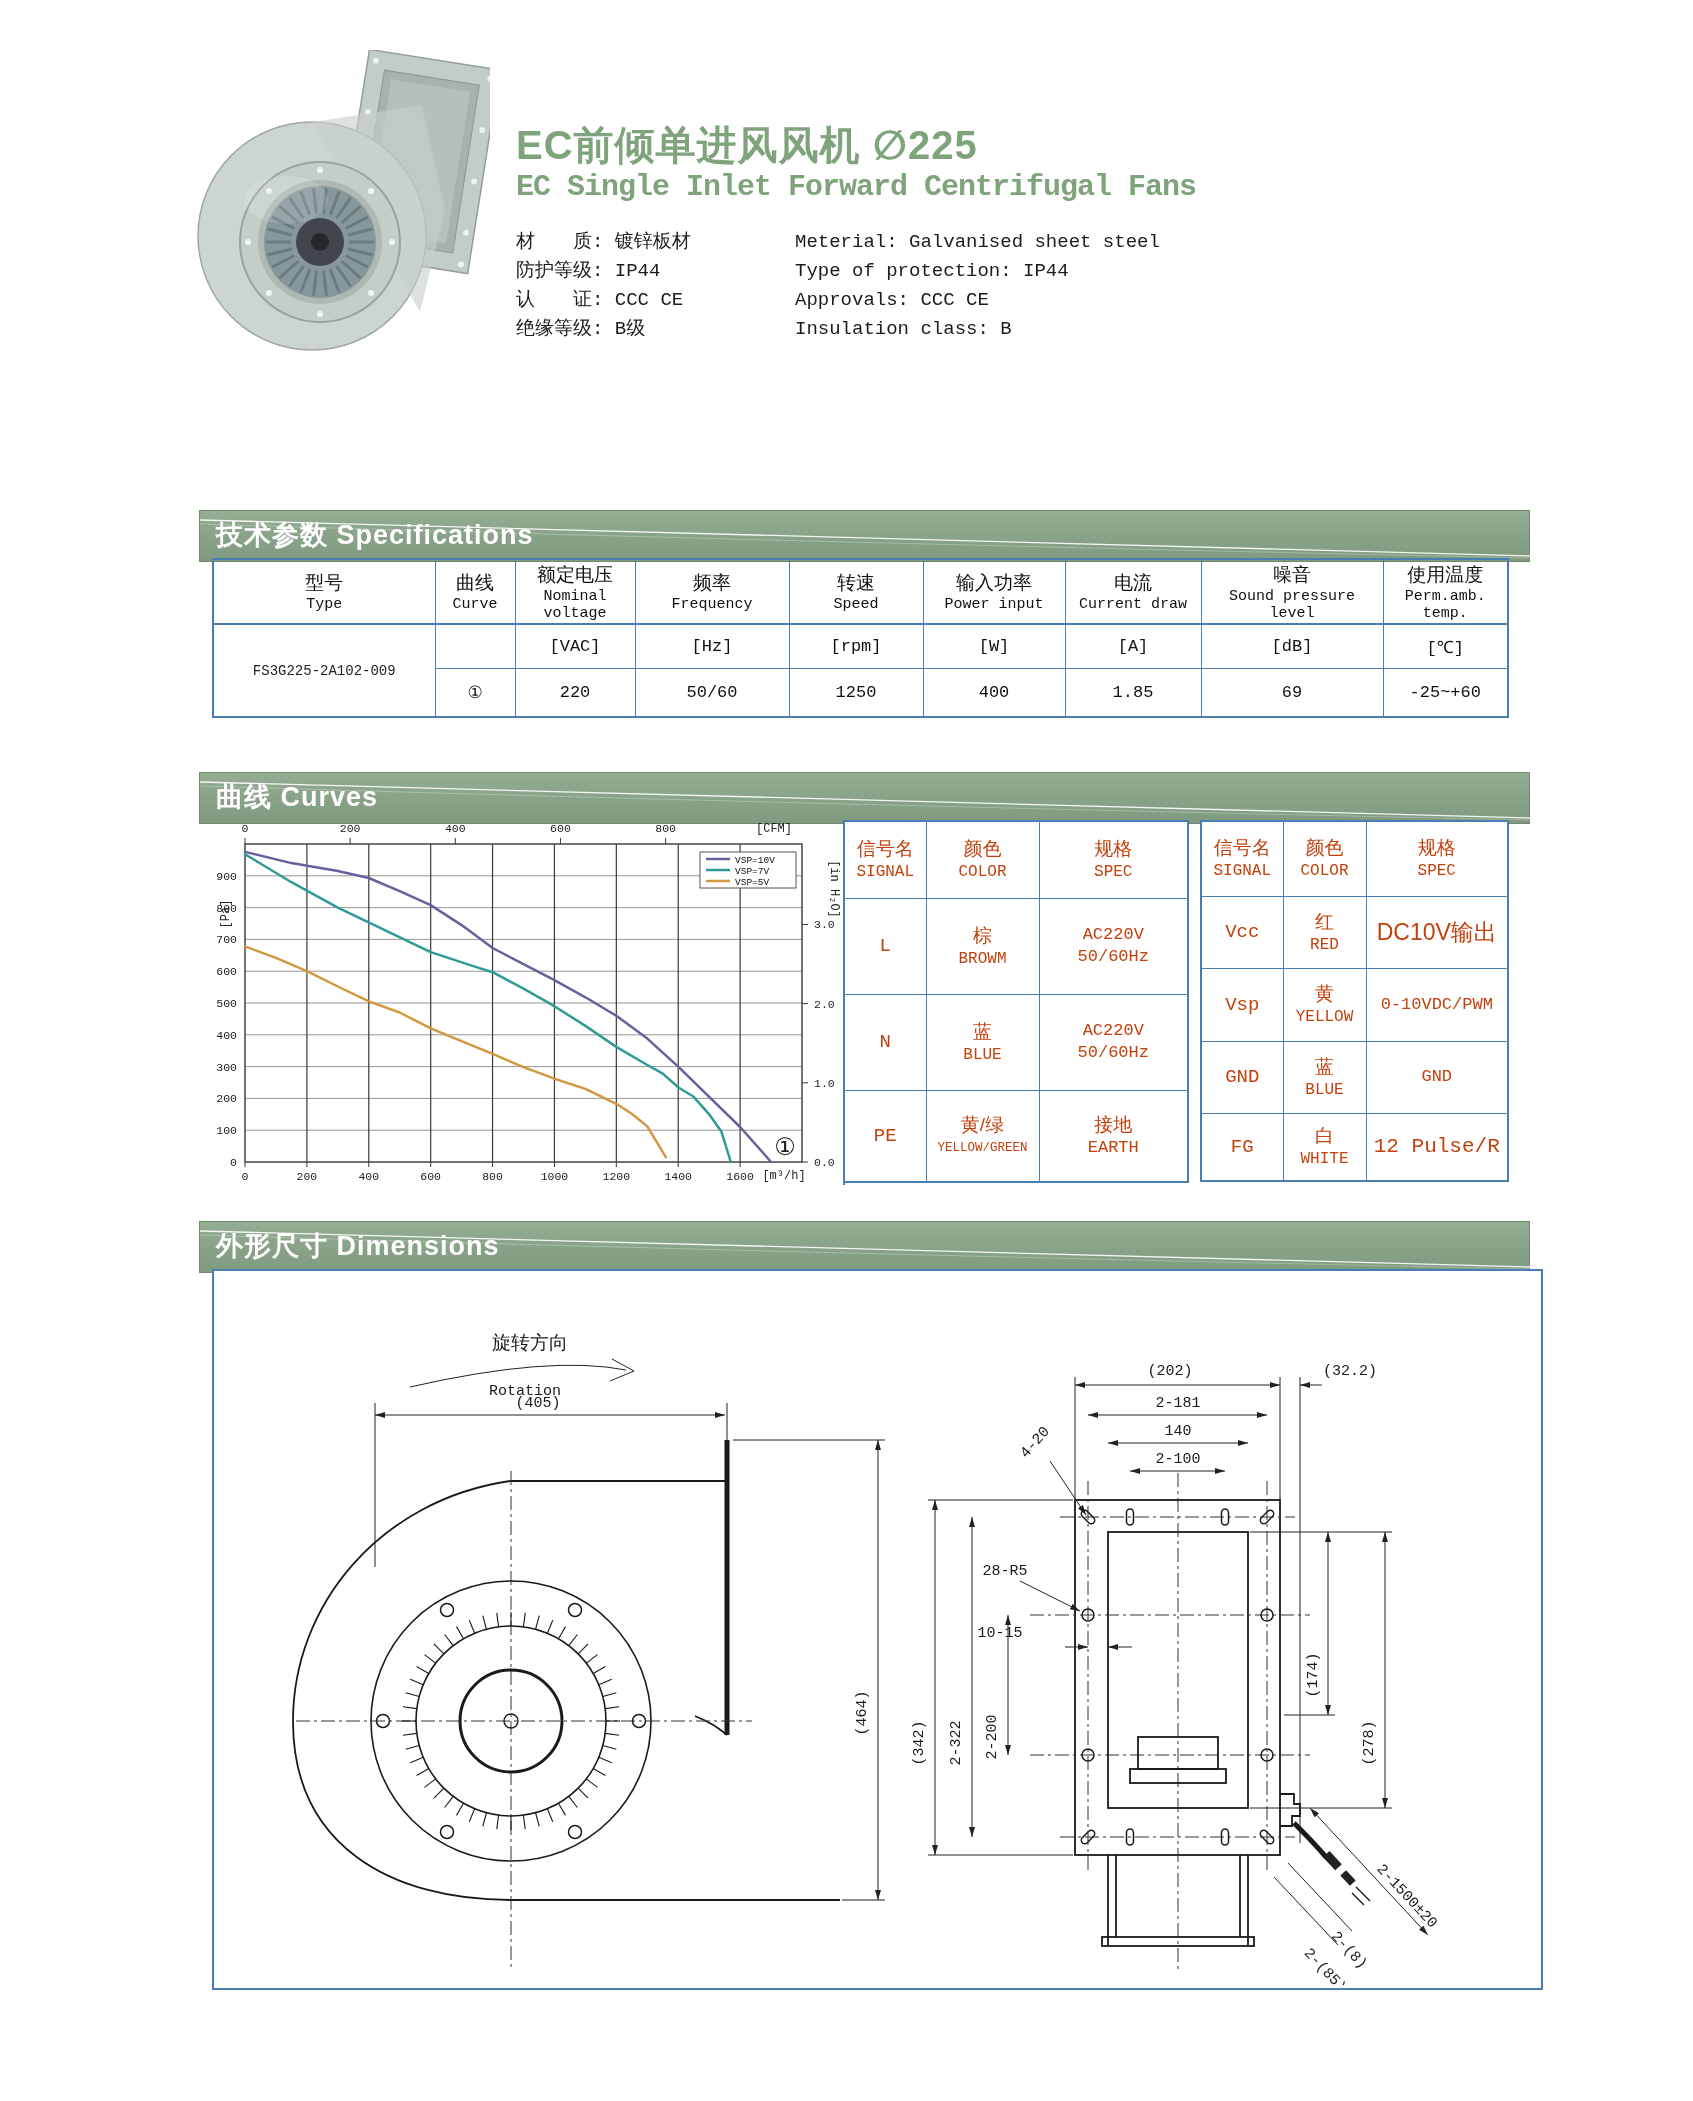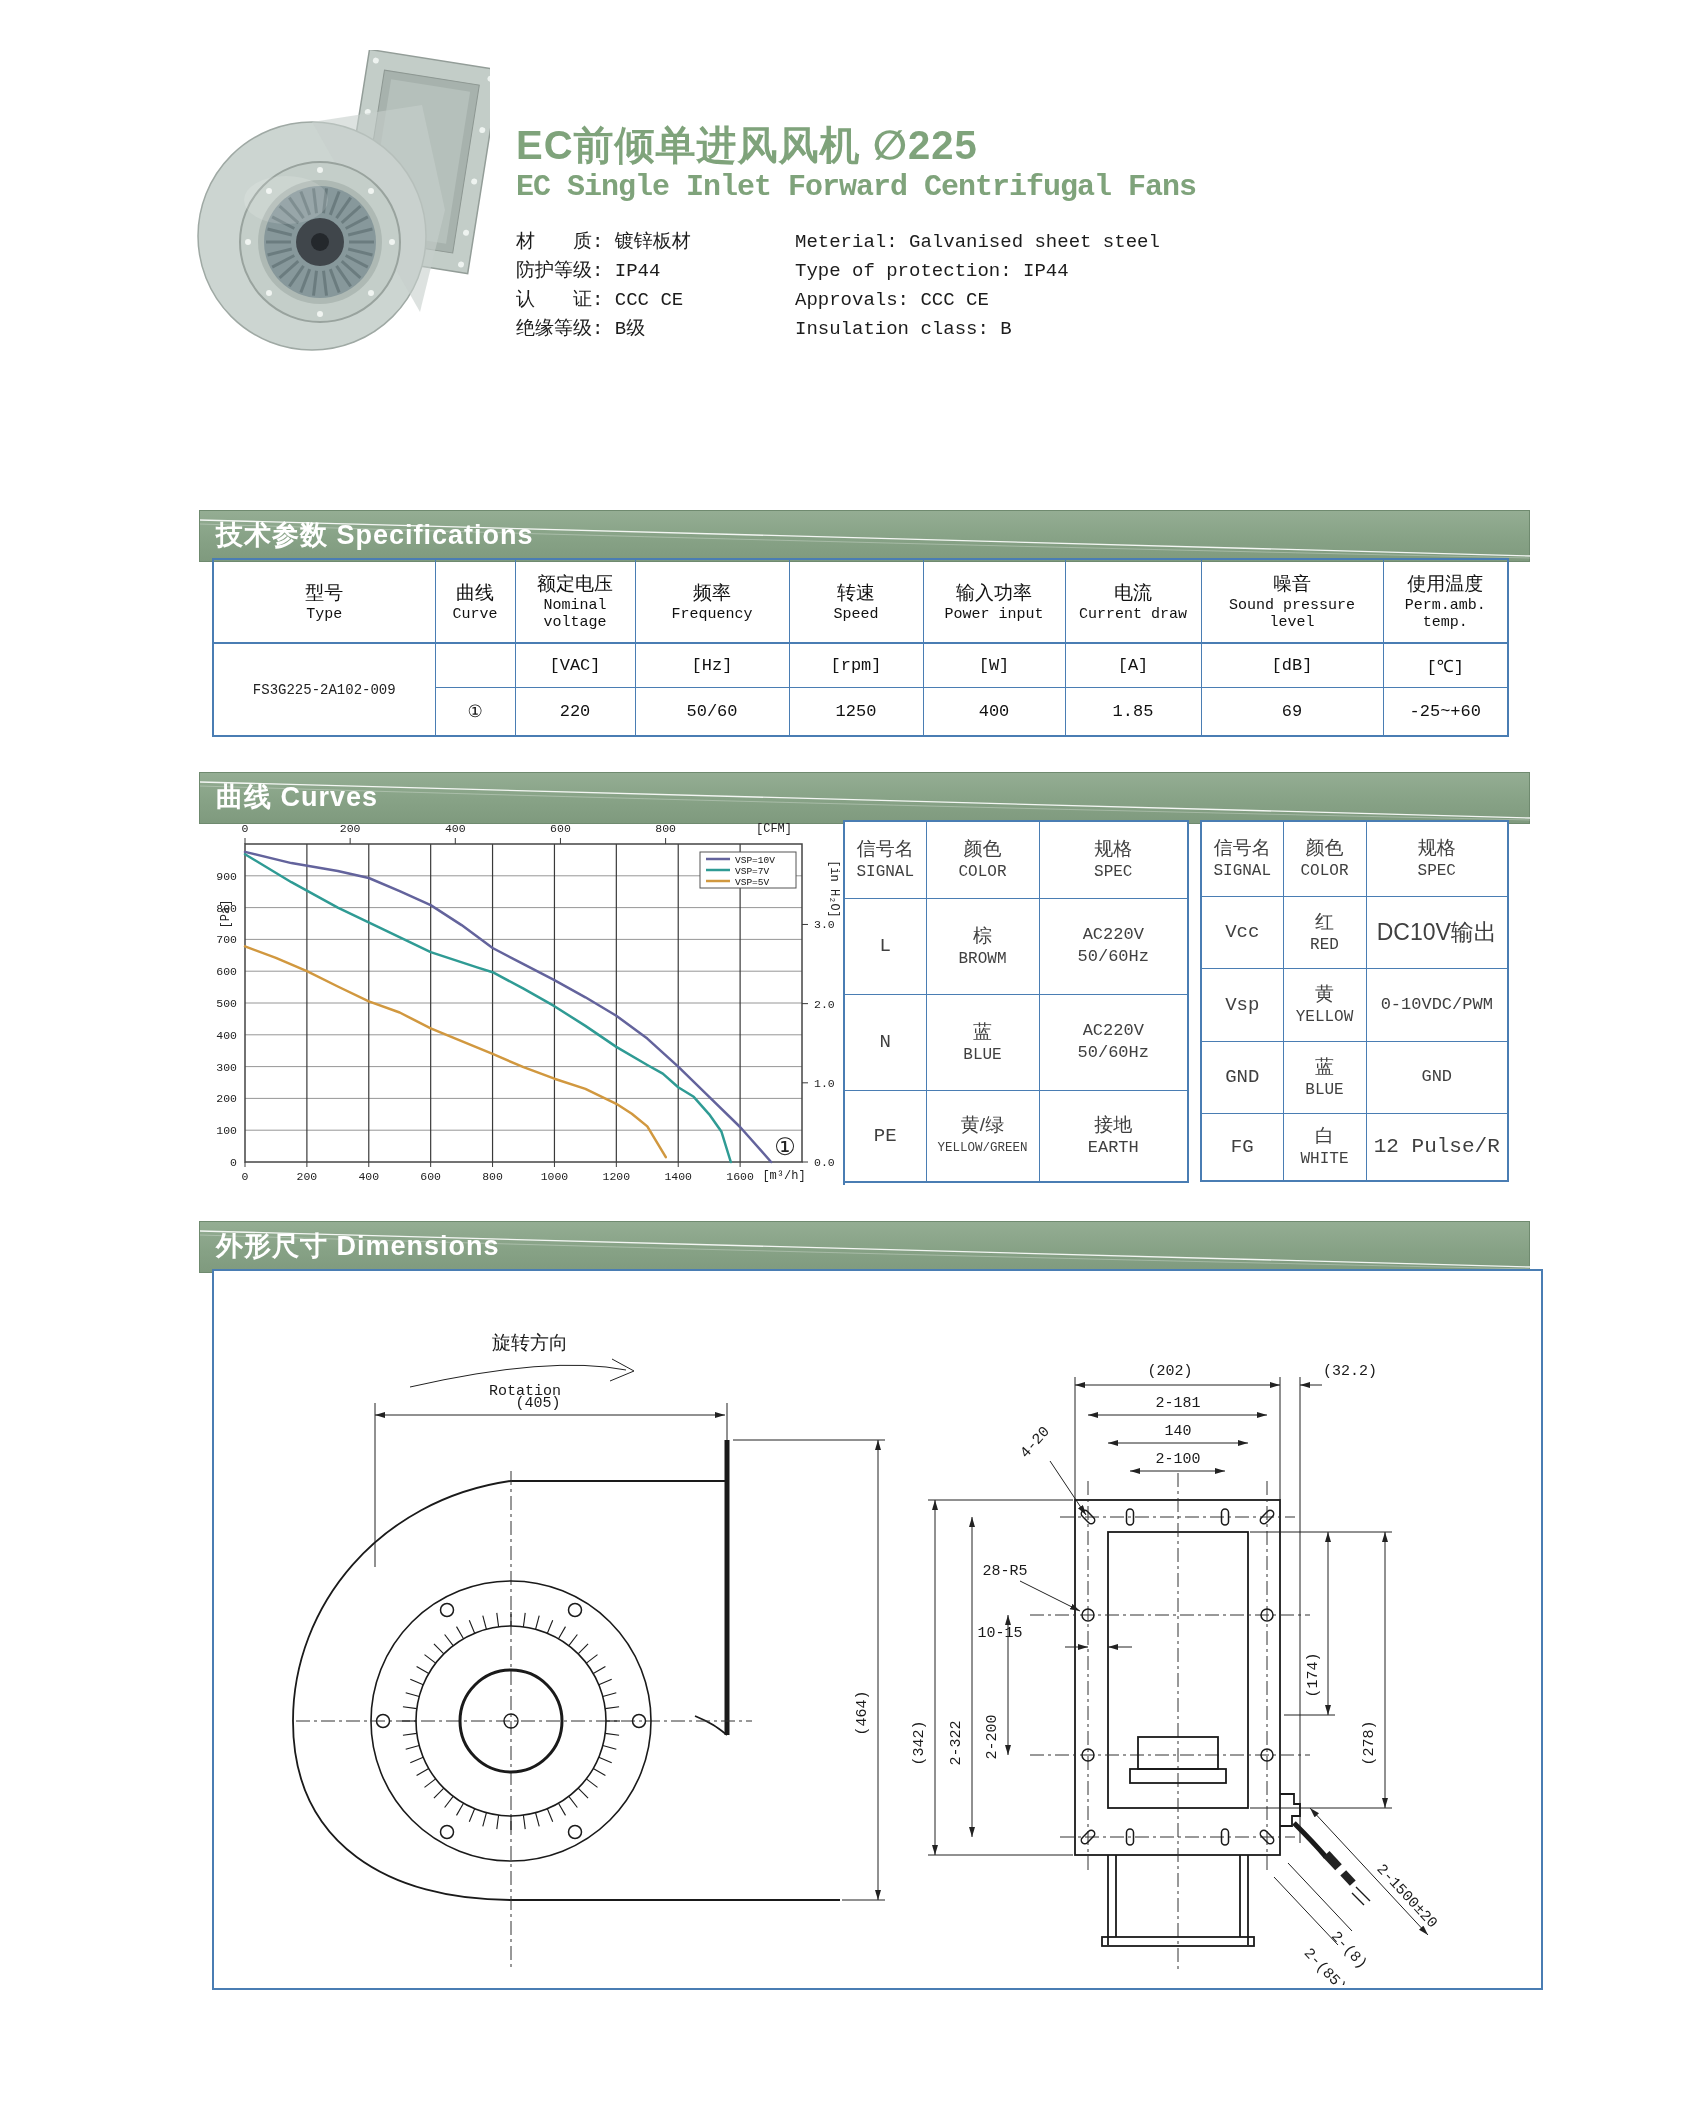--- a/index.html
+++ b/index.html
@@ -24,33 +24,33 @@
   .section-bar .bar-title{position:absolute;left:16px;top:0;line-height:48px;color:#fff;
     font-size:27px;font-weight:bold;letter-spacing:1px;white-space:nowrap;}
   .section-bar svg{position:absolute;left:0;top:0;}
 
   
   table{border-collapse:collapse;}
   .spec-table{position:absolute;left:212px;top:558px;width:1295px;table-layout:fixed;
     border:2px solid #4a7db3;}
   .spec-table td,.spec-table th{border:1px solid #4a7db3;text-align:center;vertical-align:middle;
     padding:0 2px;font-weight:normal;}
-  .spec-table .hrow{height:84px;}
+  .spec-table .hrow{height:65px;}
   .spec-table .urow{height:44px;}
   .spec-table .drow{height:49px;}
   .spec-table .h-cn{font-size:19px;color:#111;}
   .spec-table .h-en{font-size:15px;color:#111;font-family:"Liberation Mono","DejaVu Sans Mono",monospace;}
   .spec-table .uval,.spec-table .dval{font-size:17px;font-family:"Liberation Mono","DejaVu Sans Mono",monospace;color:#111;}
   .spec-table .model{font-size:14px;font-family:"Liberation Mono","DejaVu Sans Mono",monospace;}
   .spec-table tr.hrow th{border-bottom:2px solid #4a7db3;}
 
   
   .sig-table{position:absolute;table-layout:fixed;border:2px solid #4a7db3;background:#fff;}
   .sig-table td,.sig-table th{border:1px solid #4a7db3;text-align:center;vertical-align:middle;
-    padding:0;font-weight:normal;color:#404040;}
+    padding:0;font-weight:normal;color:#c2410c;}
   .sig-cn{font-size:19px;line-height:25px;}
   .sig-en{font-size:16px;line-height:22px;font-family:"Liberation Mono","DejaVu Sans Mono",monospace;}
   .sig-en.small{font-size:12.5px;}
   .sig-signal{font-size:19px;font-family:"Liberation Mono","DejaVu Sans Mono",monospace;}
   .spec2:empty{display:none;}
 
   .curves-divider{position:absolute;left:843px;top:820px;width:2px;height:365px;background:#4a7db3;}
 
   
   .dims-box{position:absolute;left:212px;top:1269px;width:1331px;height:721px;box-sizing:border-box;

